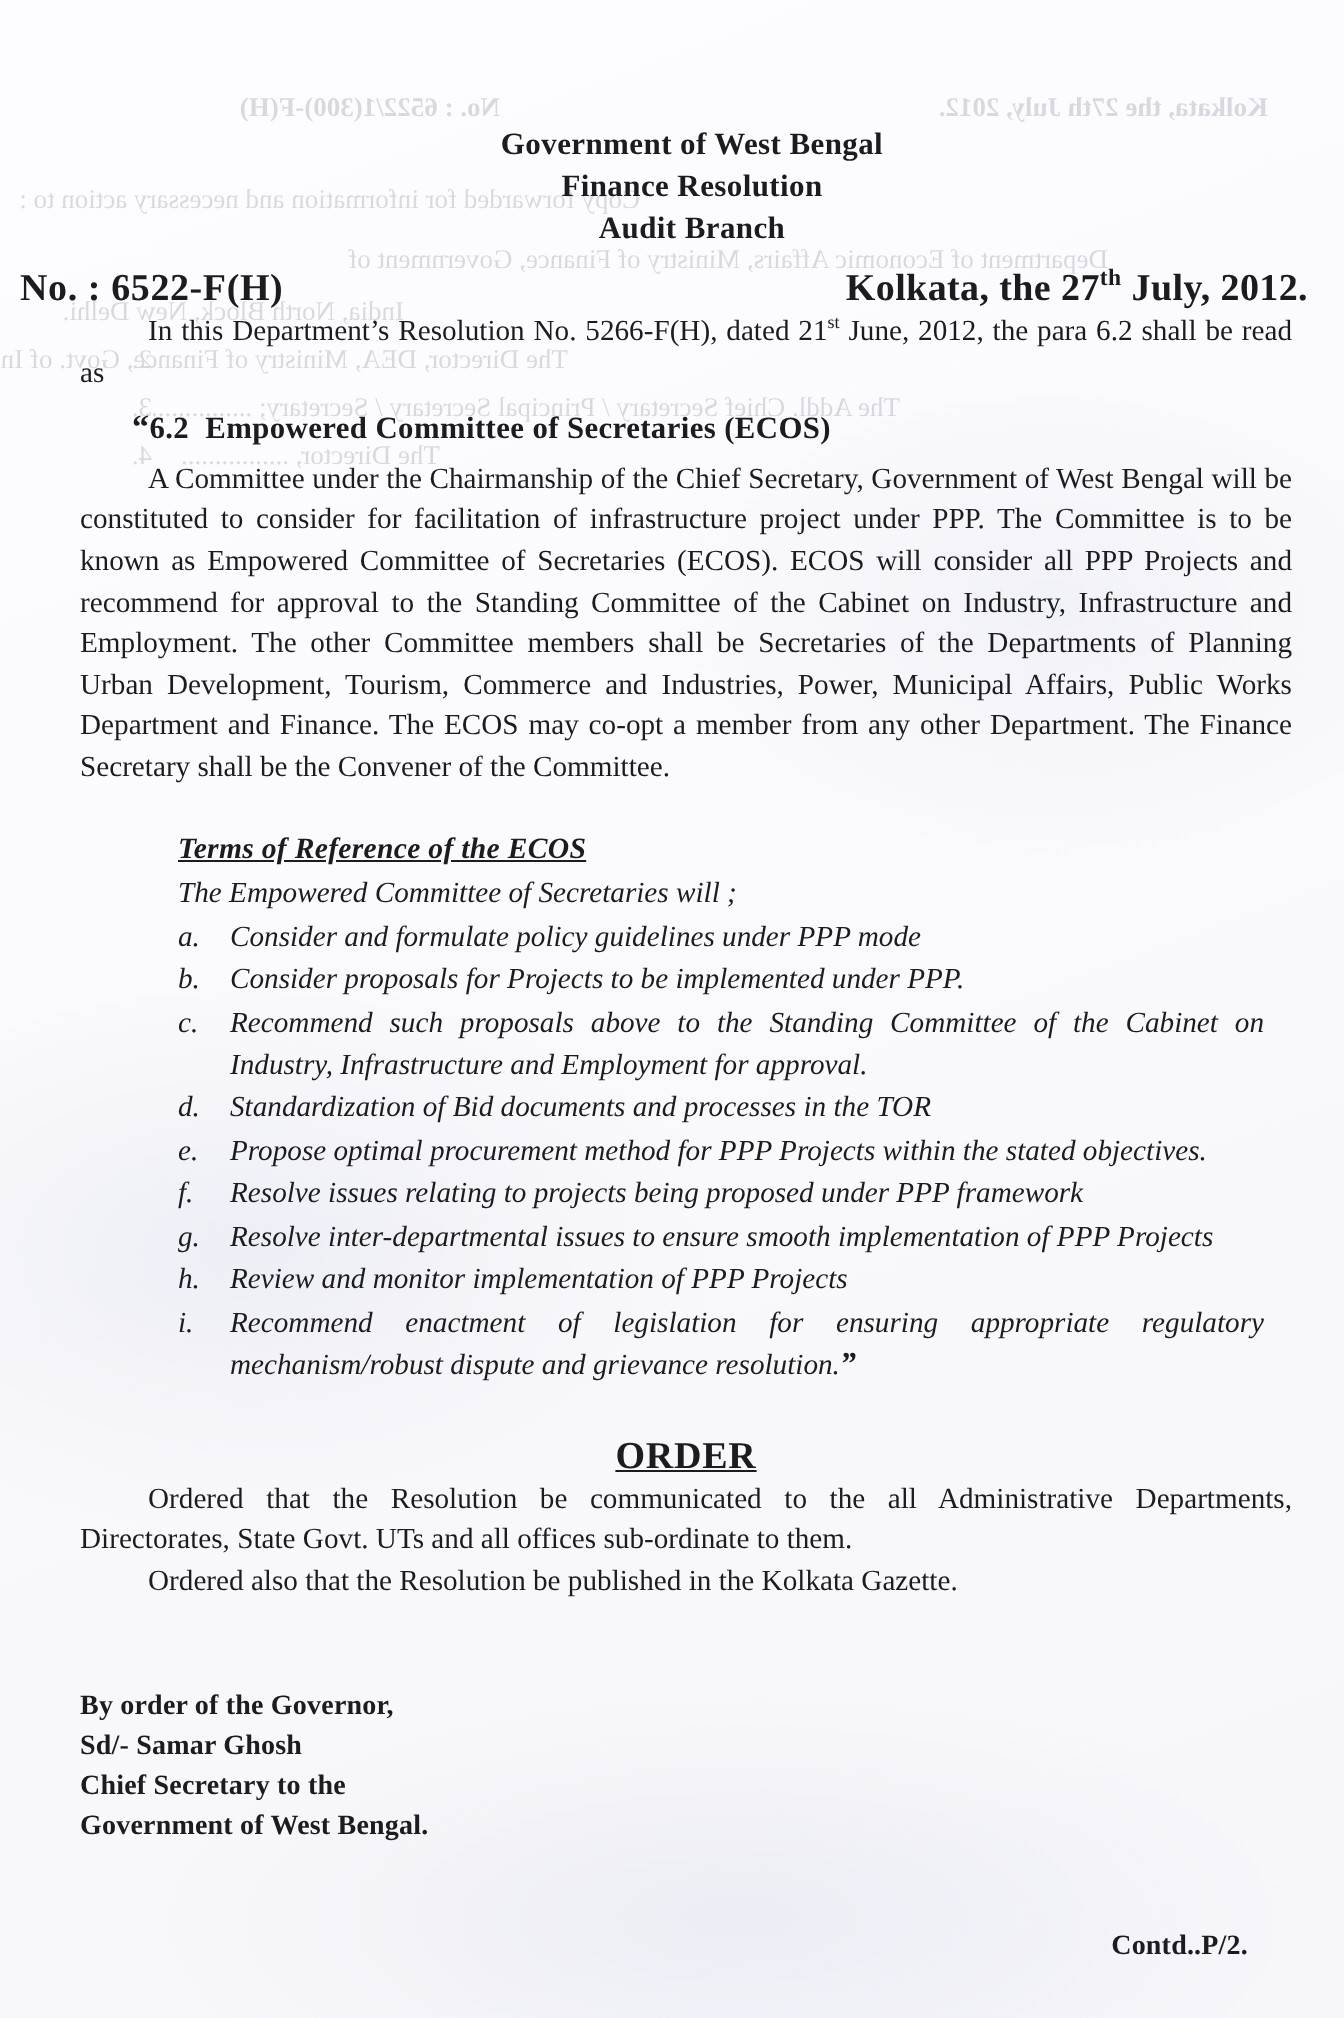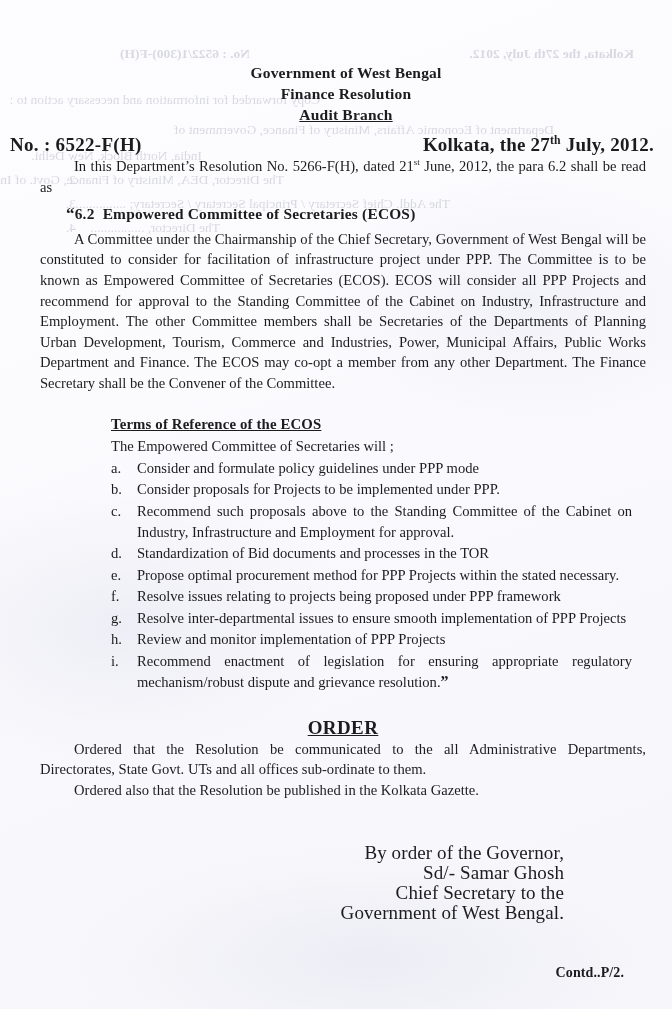--- a/index.html
+++ b/index.html
@@ -55,21 +55,21 @@
 
   
   .hdr {
     text-align: center;
     font-weight: bold;
     font-size: 15.5px;
     line-height: 21px;
     letter-spacing: 0.2px;
     padding-left: 20px;
   }
-  .hdr .u { text-decoration: underline; }
+  .hdr .u { }
 
   .numline {
     display: flex;
     justify-content: space-between;
     align-items: flex-end;
     font-weight: bold;
     font-size: 19px;
     margin: 9px 0 0 0;
     padding: 0 18px 0 10px;
   }
@@ -107,22 +107,23 @@
     margin: 7px 0 4px 26px;
     letter-spacing: 0.2px;
   }
   .heading-62 .quote { font-size: 17px; }
   .heading-62 .ttl { }
 
   .para-body { margin-top: 3px; font-family: Liberation Serif, serif; }
 
   
   .tor-wrap {
-    margin: 20px 0 0 71px;
+    margin: 20px 0 0 49px;
     padding-right: 14px;
+    font-style: italic;
   }
   .tor-heading {
     font-weight: bold;
     font-size: 14.8px;
     text-decoration: underline;
     letter-spacing: 0.15px;
     margin-bottom: 2px;
   }
   .tor-lead {
     font-size: 14.6px;
@@ -160,23 +161,23 @@
     text-decoration: underline;
     letter-spacing: 0.4px;
     margin-top: 26px;
   }
   .order-p1 { margin-top: 4px; }
   .order-p2 { margin-top: 22px; text-indent: 34px; }
 
   
   .sig {
     margin: 42px 82px 0 0;
-    text-align: right;
-    font-weight: normal;
-    font-size: 19px;
+    text-align: left;
+    font-weight: bold;
+    font-size: 14px;
     line-height: 20px;
     letter-spacing: 0.1px;
   }
   .sig .ln { display: block; }
   .contd {
     text-align: right;
     font-weight: bold;
     font-size: 14px;
     margin: 40px 22px 0 0;
     letter-spacing: 0.1px;
@@ -243,21 +244,21 @@
           <li>
               <span class="mk">c.</span>
               <span class="tx">Recommend such proposals above to the Standing Committee of the Cabinet on Industry, Infrastructure and Employment for approval.</span>
             </li>
           <li>
               <span class="mk">d.</span>
               <span class="tx">Standardization of Bid documents and processes in the TOR</span>
             </li>
           <li>
               <span class="mk">e.</span>
-              <span class="tx">Propose optimal procurement method for PPP Projects within the stated necessary.</span>
+              <span class="tx">Propose optimal procurement method for PPP Projects within the stated objectives.</span>
             </li>
           <li>
               <span class="mk">f.</span>
               <span class="tx">Resolve issues relating to projects being proposed under PPP framework</span>
             </li>
           <li>
               <span class="mk">g.</span>
               <span class="tx">Resolve inter-departmental issues to ensure smooth implementation of PPP Projects</span>
             </li>
           <li>

